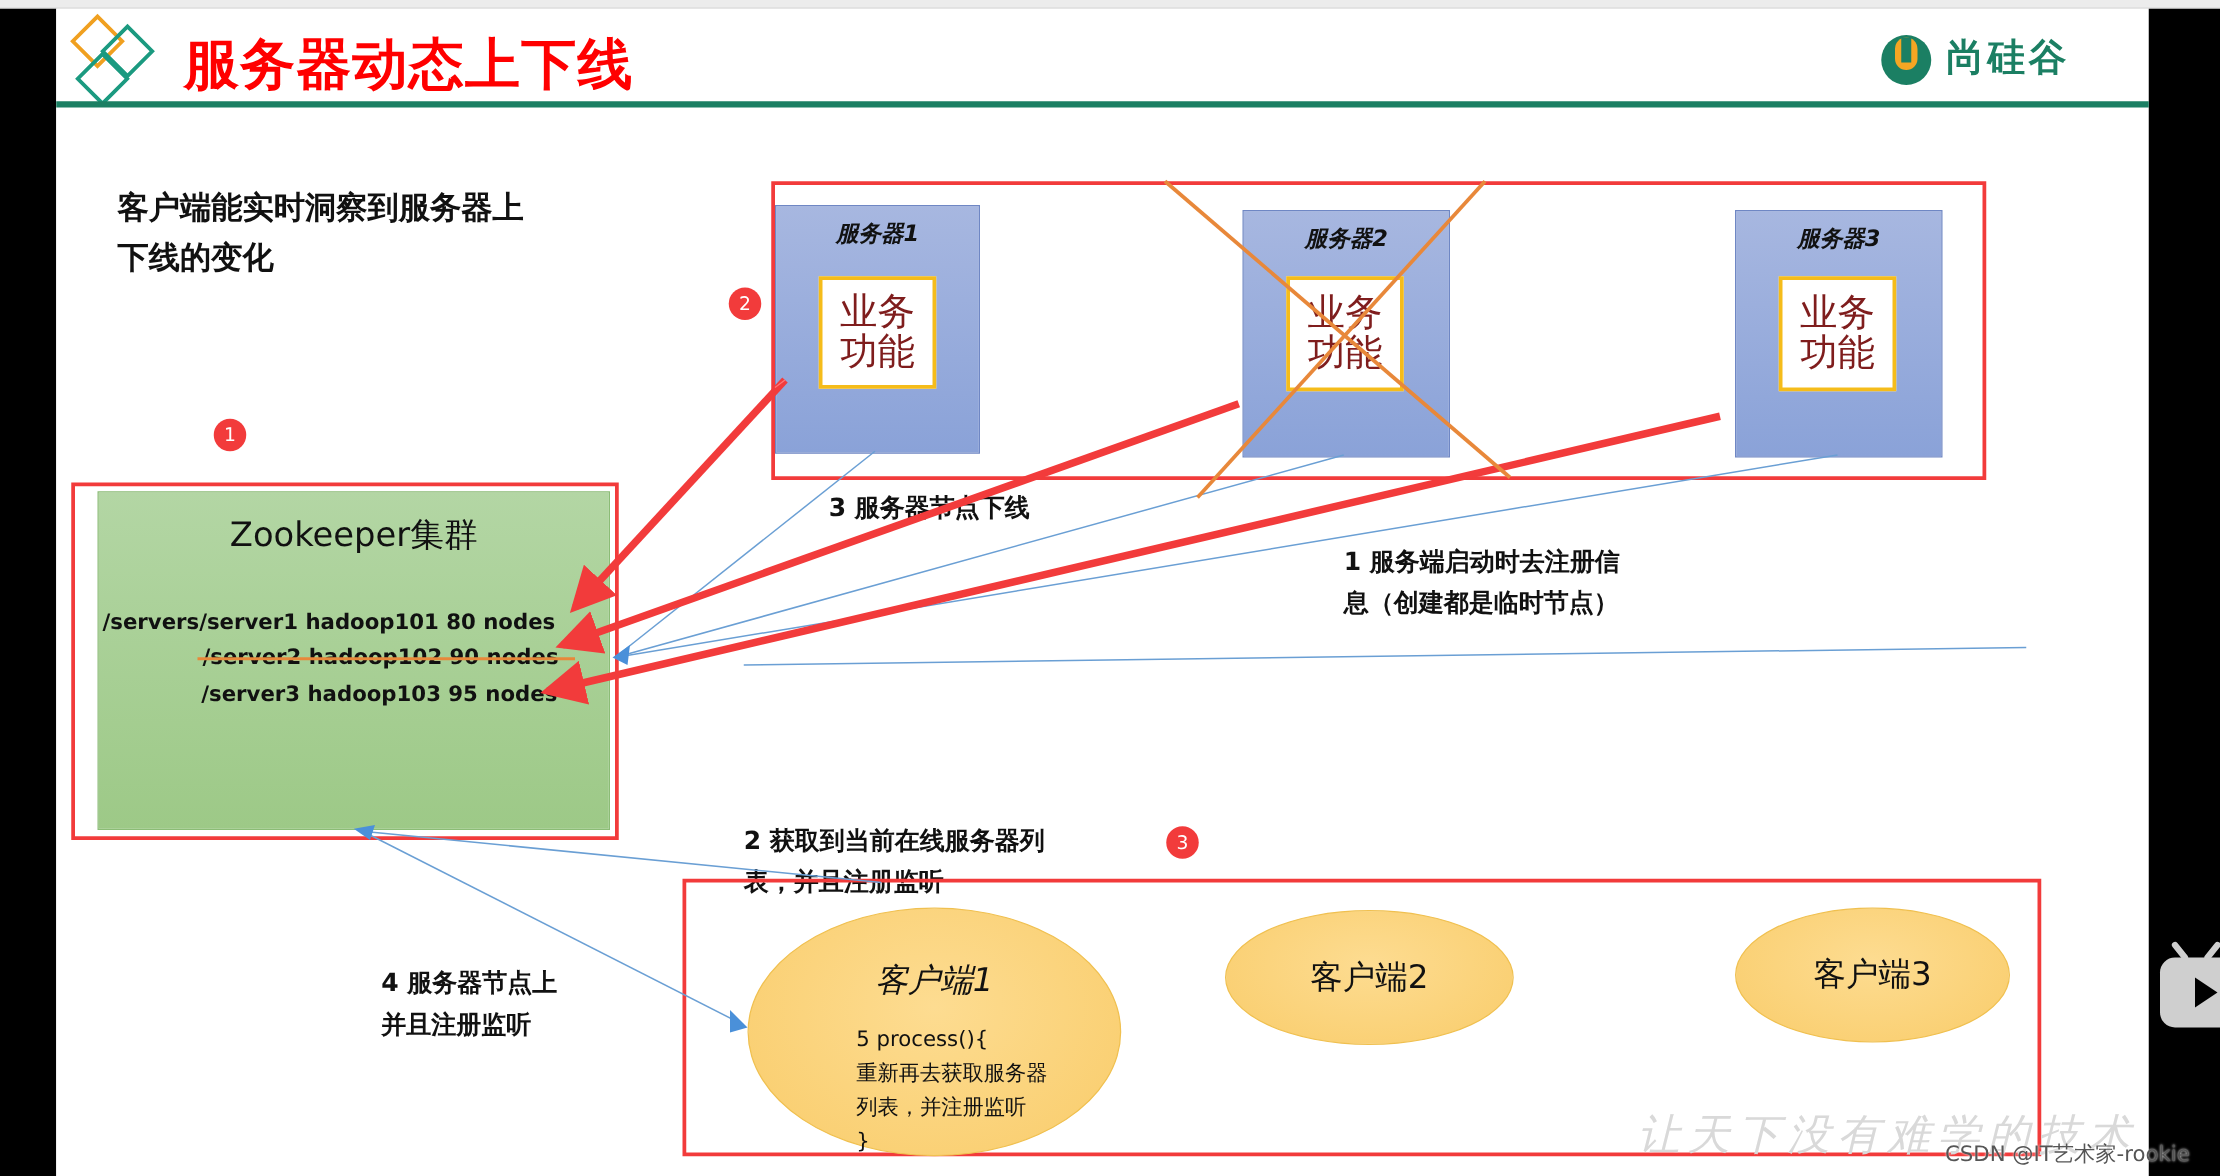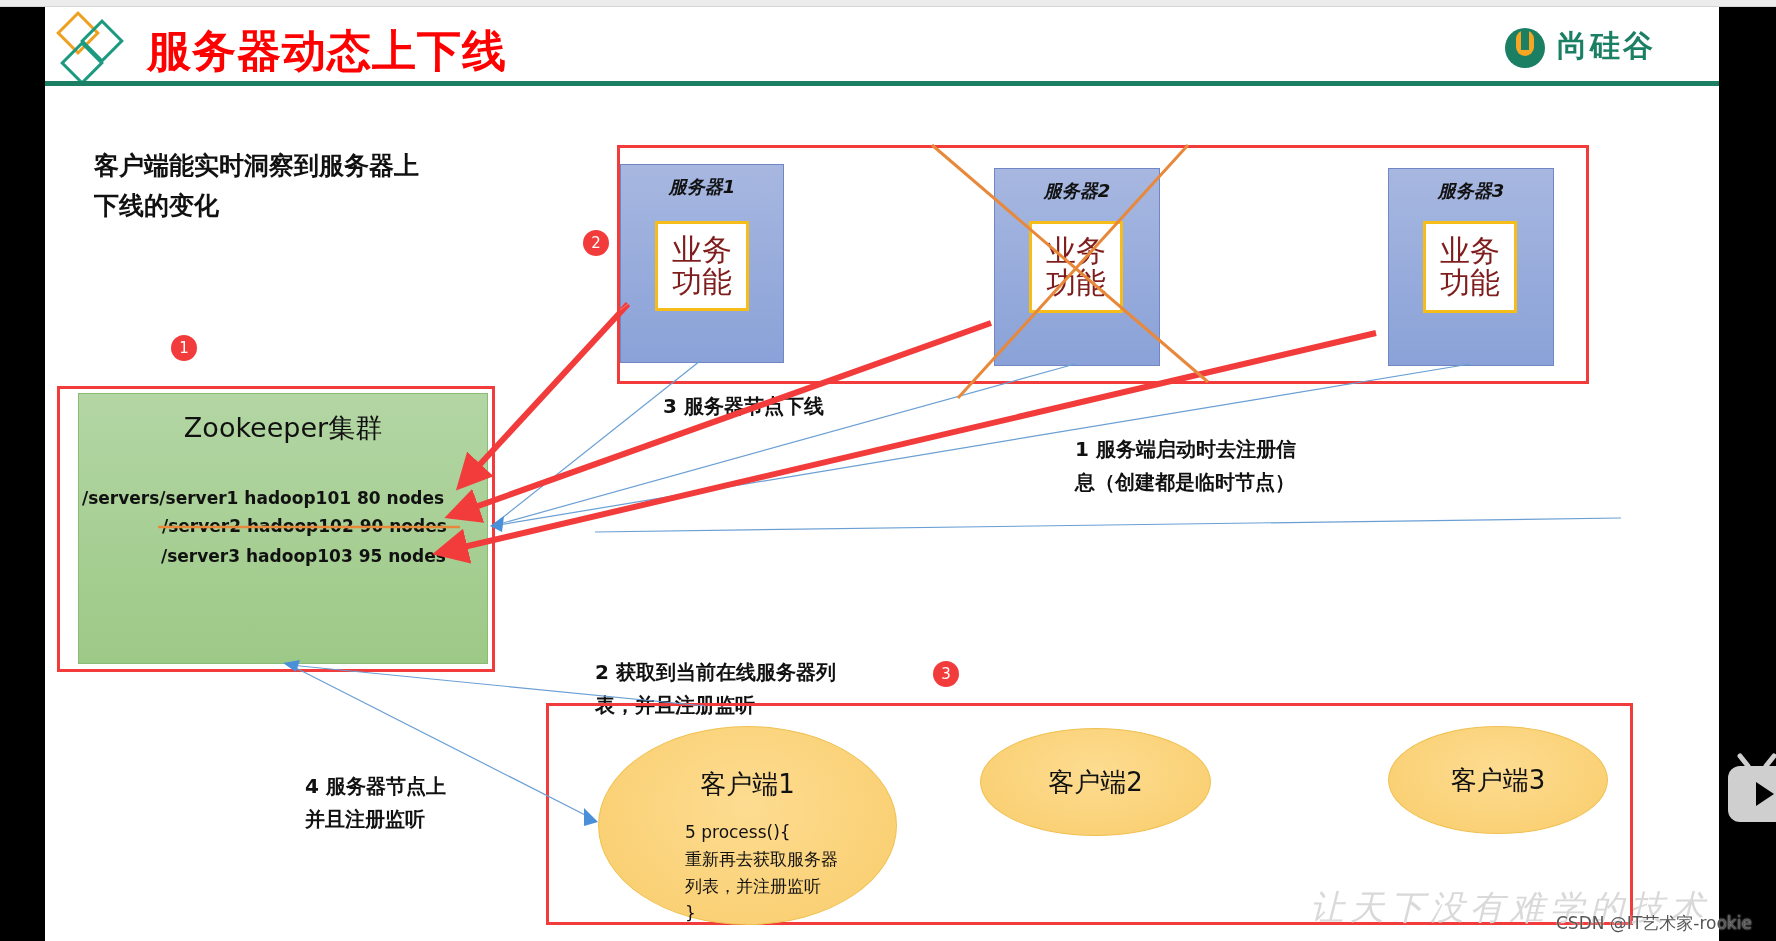--- a/index.html
+++ b/index.html
@@ -85,21 +85,21 @@
   <div>2  获取到当前在线服务器列</div>
   <div>表，并且注册监听</div>
 </div>
 <div class="abs note" style="left:305px;top:770px;">
   <div>4  服务器节点上</div>
   <div>并且注册监听</div>
 </div>
 
 <div class="abs" style="left:546px;top:703px;width:1081px;height:216px;border:3px solid #f23b3b;"></div>
 <div class="abs client" style="left:598px;top:726px;width:297px;height:197px;">
-  <div class="client-label" style="margin-top:40px;">客户端1</div>
+  <div class="client-label" style="margin-top:40px;font-style:italic;">客户端1</div>
   <div class="proc">
     <div>5 process(){</div>
     <div>重新再去获取服务器</div>
     <div>列表，并注册监听</div>
     <div>}</div>
   </div>
 </div>
 <div class="abs client" style="left:980px;top:728px;width:229px;height:106px;">
   <div class="client-label" style="line-height:106px;">客户端2</div>
 </div>

